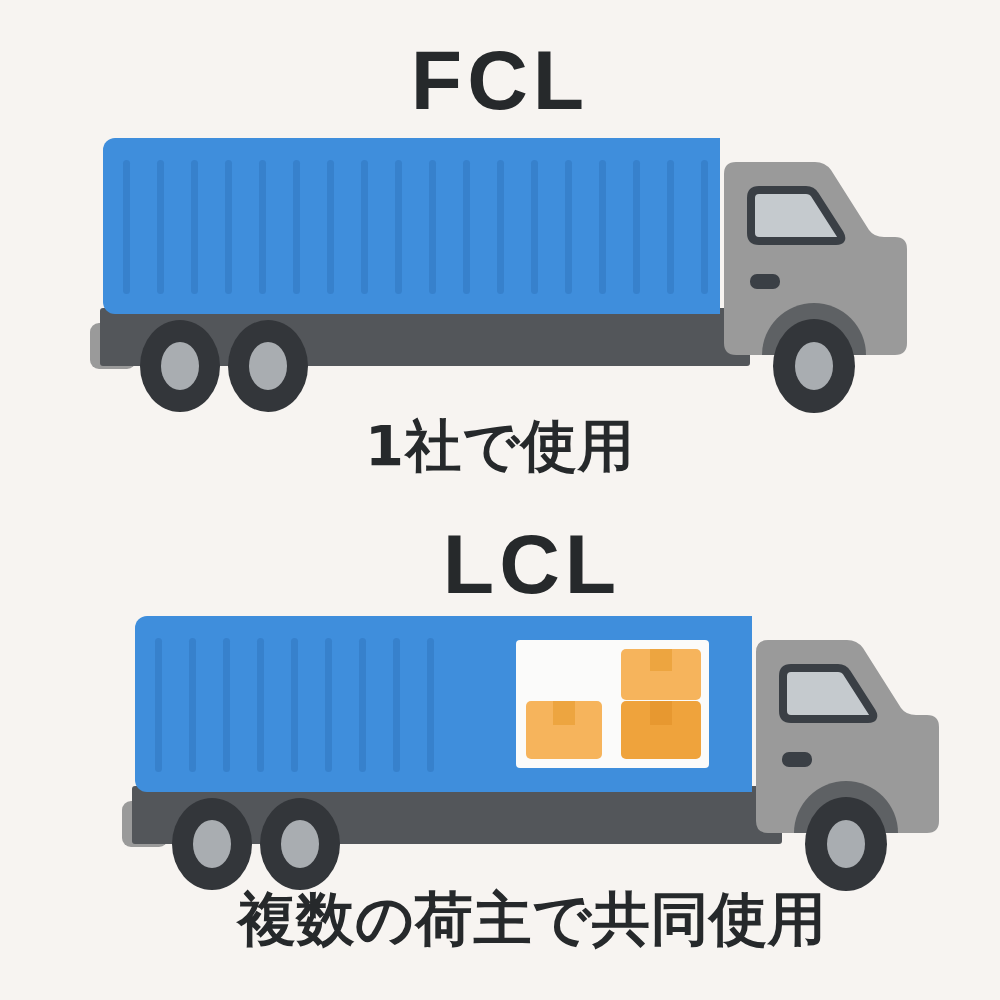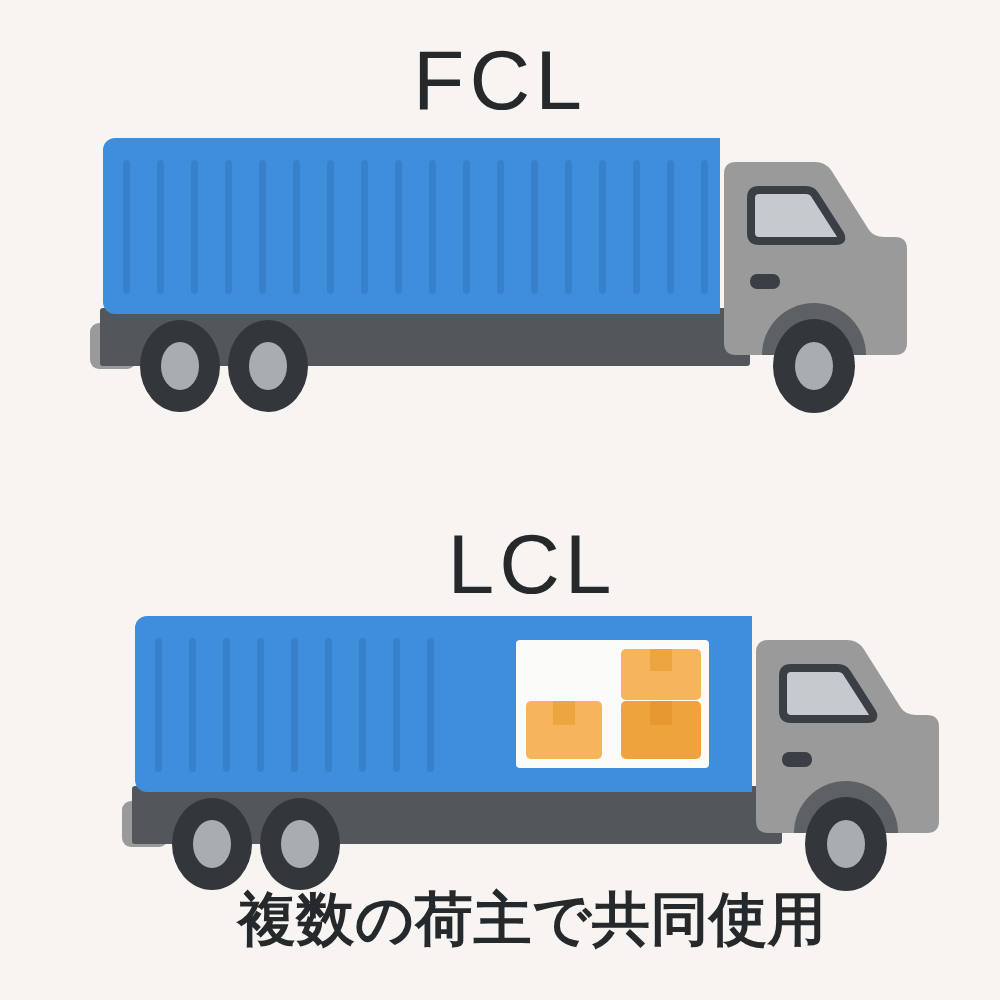--- a/index.html
+++ b/index.html
@@ -23,21 +23,21 @@
     position: absolute;
     left: 0;
     width: 1000px;
   }
   #fcl-section { top: 0; height: 500px; }
   #lcl-section { top: 500px; height: 500px; margin-left: 32px; }
 
   .heading {
     text-align: center;
     font-family: "Liberation Sans", sans-serif;
-    font-weight: normal;
+    font-weight: bold;
     color: #26292B;
     letter-spacing: 0.06em;
     line-height: 1;
     user-select: none;
   }
   #fcl-title {
     position: absolute;
     top: 38px;
     left: 0;
     width: 1000px;
@@ -149,20 +149,21 @@
           </g>
         </g>
 
         <g>
           <ellipse cx="814" cy="236" rx="41" ry="47" fill="#33363A"></ellipse>
           <ellipse cx="814" cy="236" rx="19" ry="24" fill="#A9ADB1"></ellipse>
         </g>
       </svg>
     </div>
 
+    <div class="caption" id="fcl-caption">1社で使用</div>
   </div>
 
   <div class="section" id="lcl-section">
 
     <div class="heading" id="lcl-title">LCL</div>
 
     <div class="truck-wrap" id="lcl-truck">
       <svg width="1000" height="290" viewBox="0 0 1000 290" xmlns="http://www.w3.org/2000/svg">
 
         <rect x="90" y="193" width="46" height="46" rx="9" ry="9" fill="#9A9A9A"></rect>

